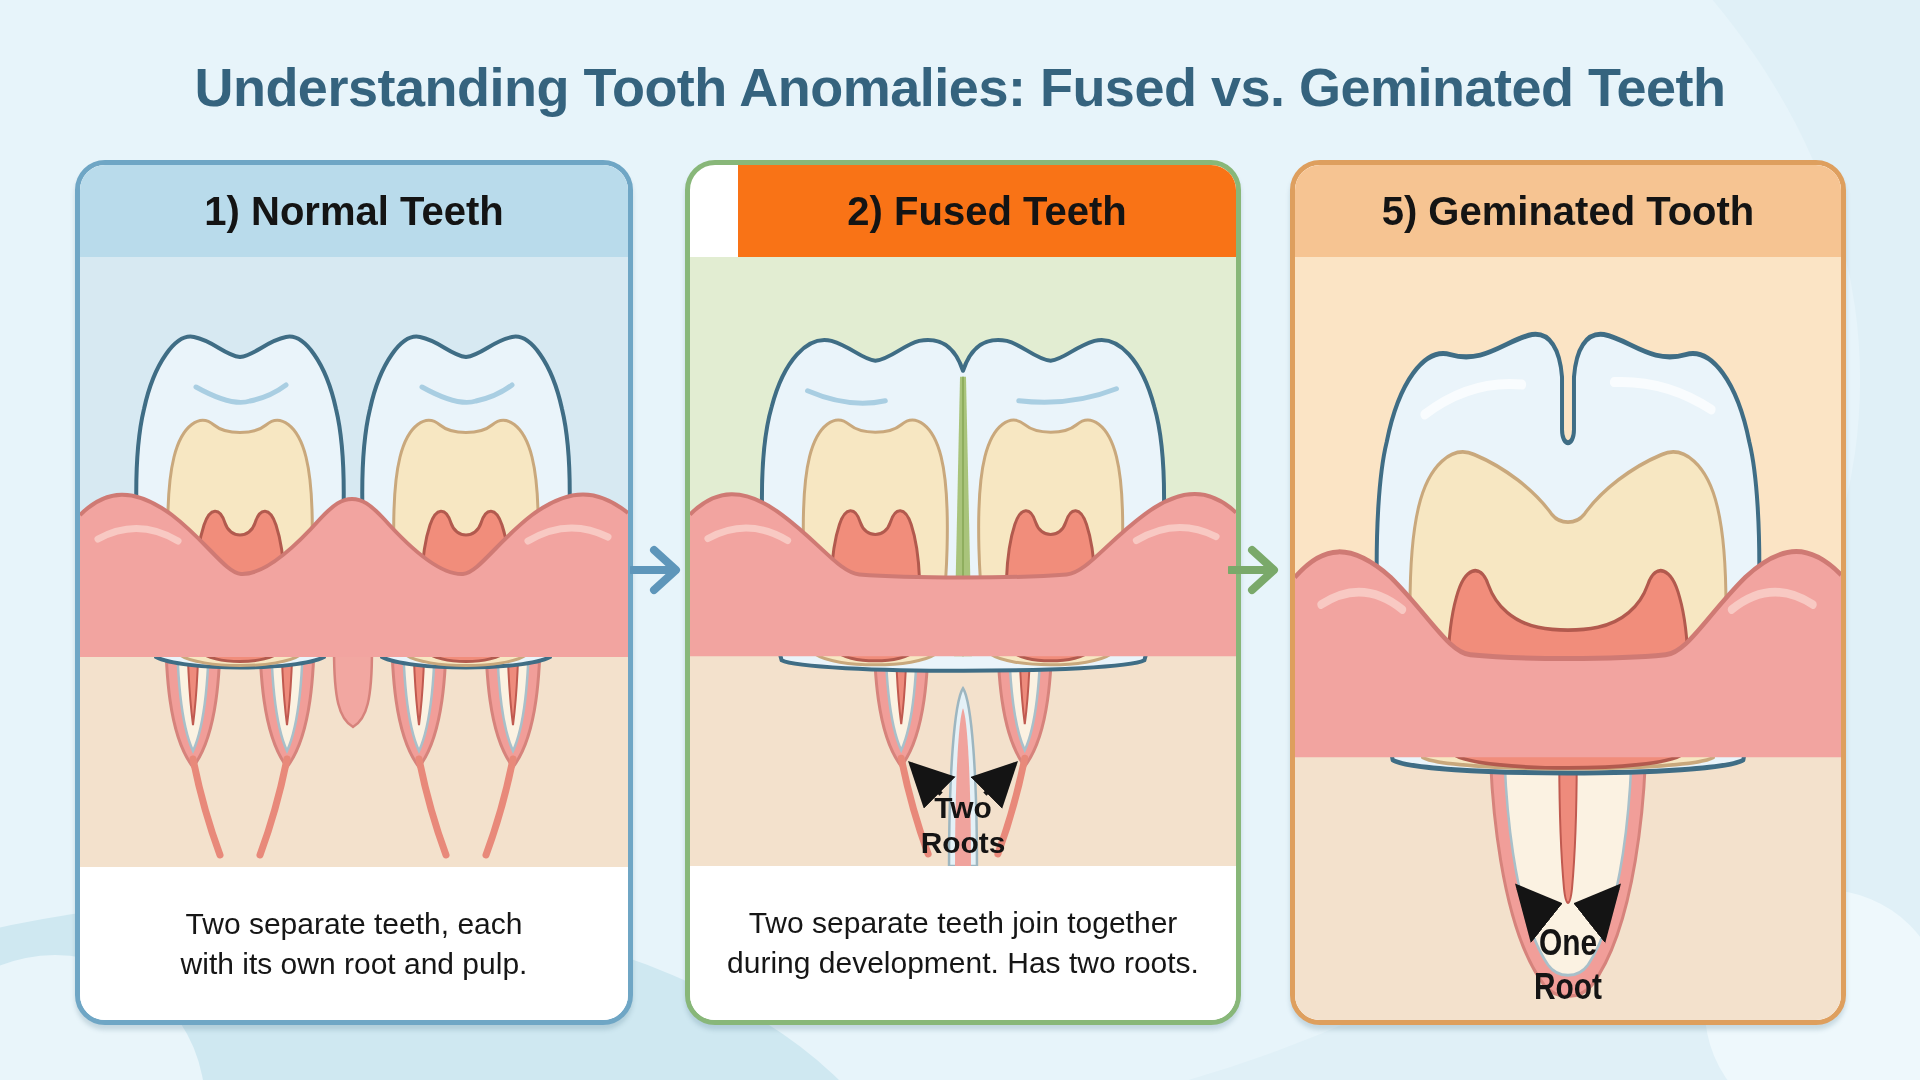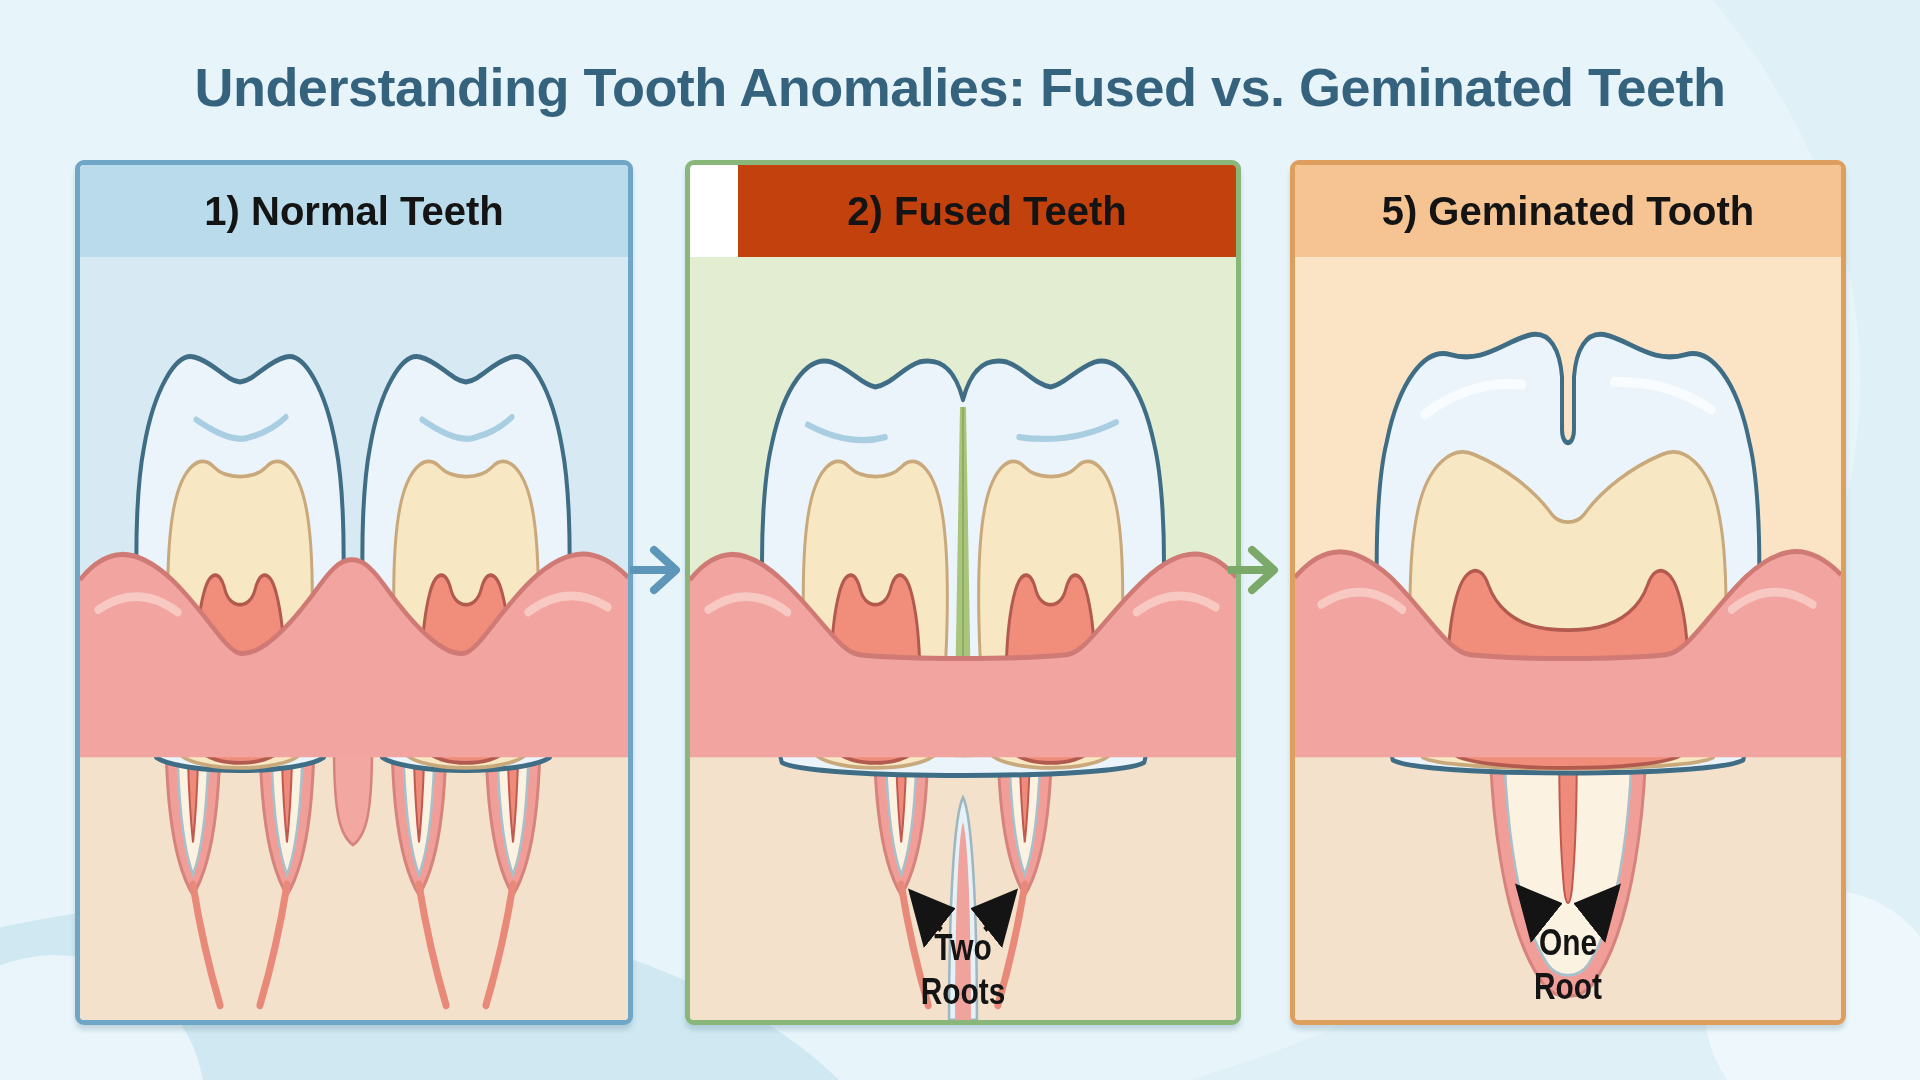--- a/index.html
+++ b/index.html
@@ -8,34 +8,34 @@
     background:#e0f0f7;
     font-family:"Liberation Sans", sans-serif;
   }
   .bg-blob{position:absolute;pointer-events:none;}
   #page-title{
     position:absolute;top:36px;left:0;width:1920px;text-align:center;
     font-size:54px;font-weight:bold;color:#35637e;letter-spacing:-0.5px;margin-top:20px;
   }
   .panel{
     position:absolute;top:160px;height:865px;width:558px;
-    border-radius:9px;box-sizing:border-box;border:5px solid;
+    border-radius:30px;box-sizing:border-box;border:5px solid;
     display:flex;flex-direction:column;overflow:hidden;
     box-shadow:0 5px 4px rgba(90,130,150,0.25);
     background:#ffffff;
   }
   .panel-1{left:75px;border-color:#6fa6c5;}
   .panel-2{left:685px;width:556px;border-color:#88b779;}
   .panel-3{left:1290px;width:556px;border-color:#de9f5e;}
   .panel-header{
     height:92px;flex:0 0 92px;display:flex;align-items:center;justify-content:center;
     font-size:40px;font-weight:bold;color:#141414;
   }
   .panel-1 .panel-header{background:#b9dbeb;}
-  .panel-2 .panel-header{background:#c2410c;margin-left:48px;}
+  .panel-2 .panel-header{background:#f97316;margin-left:48px;}
   .panel-3 .panel-header{background:#f6c492;}
   .panel-body{flex:1 1 auto;position:relative;}
   .panel-body svg{display:block;width:100%;height:100%;}
   .panel-desc{
     flex:0 0 154px;background:#ffffff;display:flex;align-items:center;justify-content:center;
     text-align:center;font-size:30px;color:#161616;line-height:1.32;
   }
   .panel-1 .panel-desc div{max-width:390px;}
   .panel-2 .panel-desc div{max-width:500px;}
   .panel-3 .panel-desc div{max-width:450px;}
@@ -94,20 +94,23 @@
 
       <use href="#toothCrown" x="160"></use>
       <use href="#toothCrown" x="386"></use>
 
       <path d="M0,258 C26,232 54,230 92,258 C126,284 146,316 161,317 C180,318 206,300 240,262 C254,247 262,242 272,242 C282,242 290,247 304,262 C338,300 364,318 383,317 C398,316 418,284 452,258 C490,230 518,232 548,256 L548,400 L0,400 Z" fill="#f2a4a0"></path>
       <path d="M0,258 C26,232 54,230 92,258 C126,284 146,316 161,317 C180,318 206,300 240,262 C254,247 262,242 272,242 C282,242 290,247 304,262 C338,300 364,318 383,317 C398,316 418,284 452,258 C490,230 518,232 548,256" fill="none" stroke="#cf7a74" stroke-width="4"></path>
       <path d="M18,282 Q58,260 98,284" stroke="#f8c9c3" stroke-width="7" fill="none" stroke-linecap="round"></path>
       <path d="M448,284 Q488,260 528,280" stroke="#f8c9c3" stroke-width="7" fill="none" stroke-linecap="round"></path>
     </svg>
   </div>
+  <div class="panel-desc">
+    <div>Two separate teeth, each with its own root and pulp.</div>
+  </div>
 </div>
 
 <div class="panel panel-2">
   <div class="panel-header">2) Fused Teeth</div>
   <div class="panel-body">
     <svg viewBox="0 0 548 610" preserveAspectRatio="none">
       <rect x="0" y="0" width="548" height="400" fill="#e2edd2"></rect>
       <rect x="0" y="398" width="548" height="212" fill="#f3e1cc"></rect>
 
       <use href="#rootA" x="212"></use>
@@ -145,20 +148,23 @@
             <path d="M0,0 L10,5 L0,10 Z" fill="#141414"></path>
           </marker>
         </defs>
         <path d="M252,538 L222,508" stroke="#141414" stroke-width="4.5" marker-end="url(#ah2)"></path>
         <path d="M296,538 L326,508" stroke="#141414" stroke-width="4.5" marker-end="url(#ah2)"></path>
         <text class="ann-text" x="274" y="562">Two</text>
         <text class="ann-text" x="274" y="597">Roots</text>
       </g>
     </svg>
   </div>
+  <div class="panel-desc">
+    <div>Two separate teeth join together during development. Has two roots.</div>
+  </div>
 </div>
 
 <div class="panel panel-3">
   <div class="panel-header">5) Geminated Tooth</div>
   <div class="panel-body">
     <svg viewBox="0 0 548 610" preserveAspectRatio="none">
       <rect x="0" y="0" width="548" height="400" fill="#fbe4c5"></rect>
       <rect x="0" y="398" width="548" height="212" fill="#f3e1cc"></rect>
 
       <path d="M196,340 C192,440 210,540 250,582 C262,594 286,594 298,582 C338,540 356,440 352,340 Z" fill="#f19e99" stroke="#d6837c" stroke-width="3"></path>

